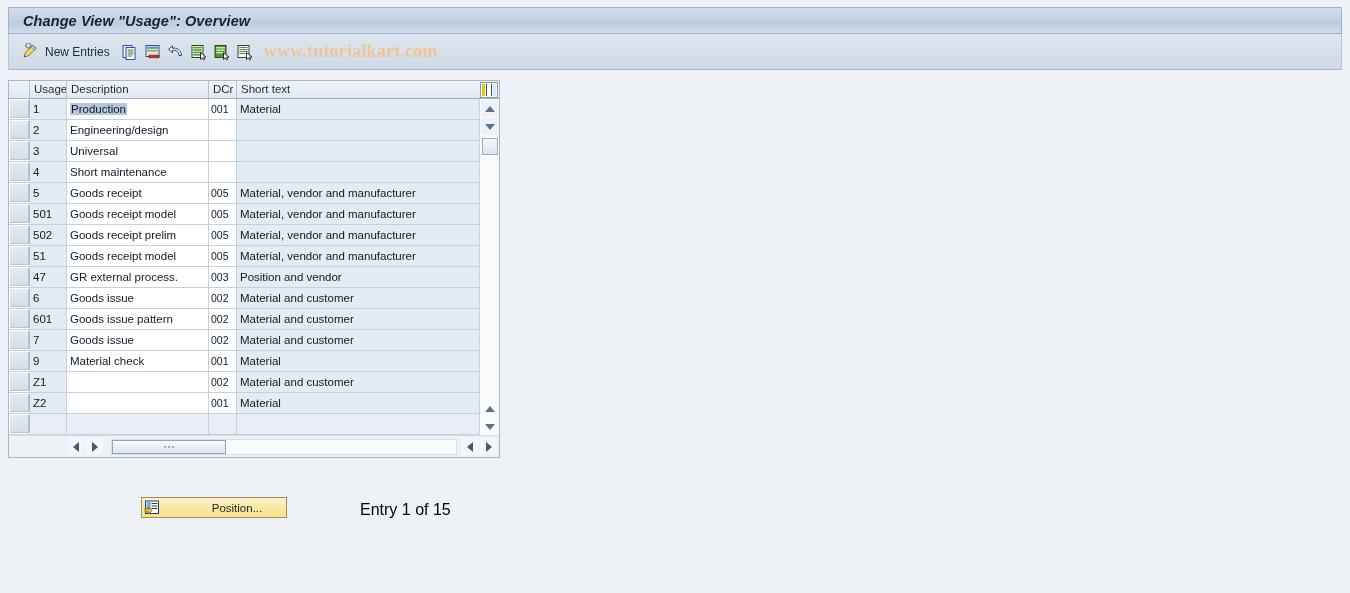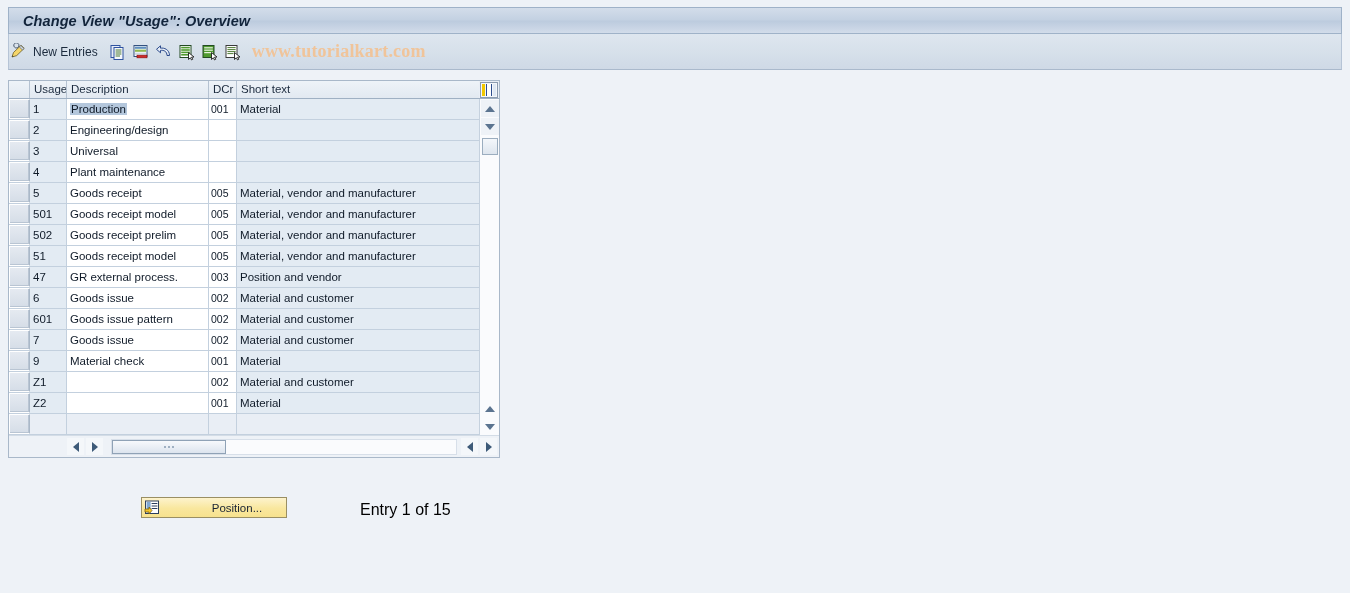--- a/index.html
+++ b/index.html
@@ -47,21 +47,21 @@
     top: 34px;
     width: 1334px;
     height: 36px;
     background: linear-gradient(to bottom, #dee6ef 0%, #d6e0ea 55%, #cfd9e6 100%);
     border-left: 1px solid #b6c4d6;
     border-right: 1px solid #b6c4d6;
     border-bottom: 1px solid #aab9cc;
     box-sizing: border-box;
     display: flex;
     align-items: center;
-    padding-left: 0;
+    padding-left: 12px;
   }
   .tb-item {
     display: flex;
     align-items: center;
     height: 26px;
   }
   .tb-label {
     font-size: 12px;
     color: #1b2a3d;
     margin-left: 6px;
@@ -445,21 +445,21 @@
       <div class="row">
         <div class="cell sel"></div>
         <div class="cell c-usage">3</div>
         <div class="cell c-desc">Universal</div>
         <div class="cell c-dcr"></div>
         <div class="cell c-short"></div>
       </div>
       <div class="row">
         <div class="cell sel"></div>
         <div class="cell c-usage">4</div>
-        <div class="cell c-desc">Plant maintenance</div>
+        <div class="cell c-desc">Short maintenance</div>
         <div class="cell c-dcr"></div>
         <div class="cell c-short"></div>
       </div>
       <div class="row">
         <div class="cell sel"></div>
         <div class="cell c-usage">5</div>
         <div class="cell c-desc">Goods receipt</div>
         <div class="cell c-dcr">005</div>
         <div class="cell c-short">Material, vendor and manufacturer</div>
       </div>

